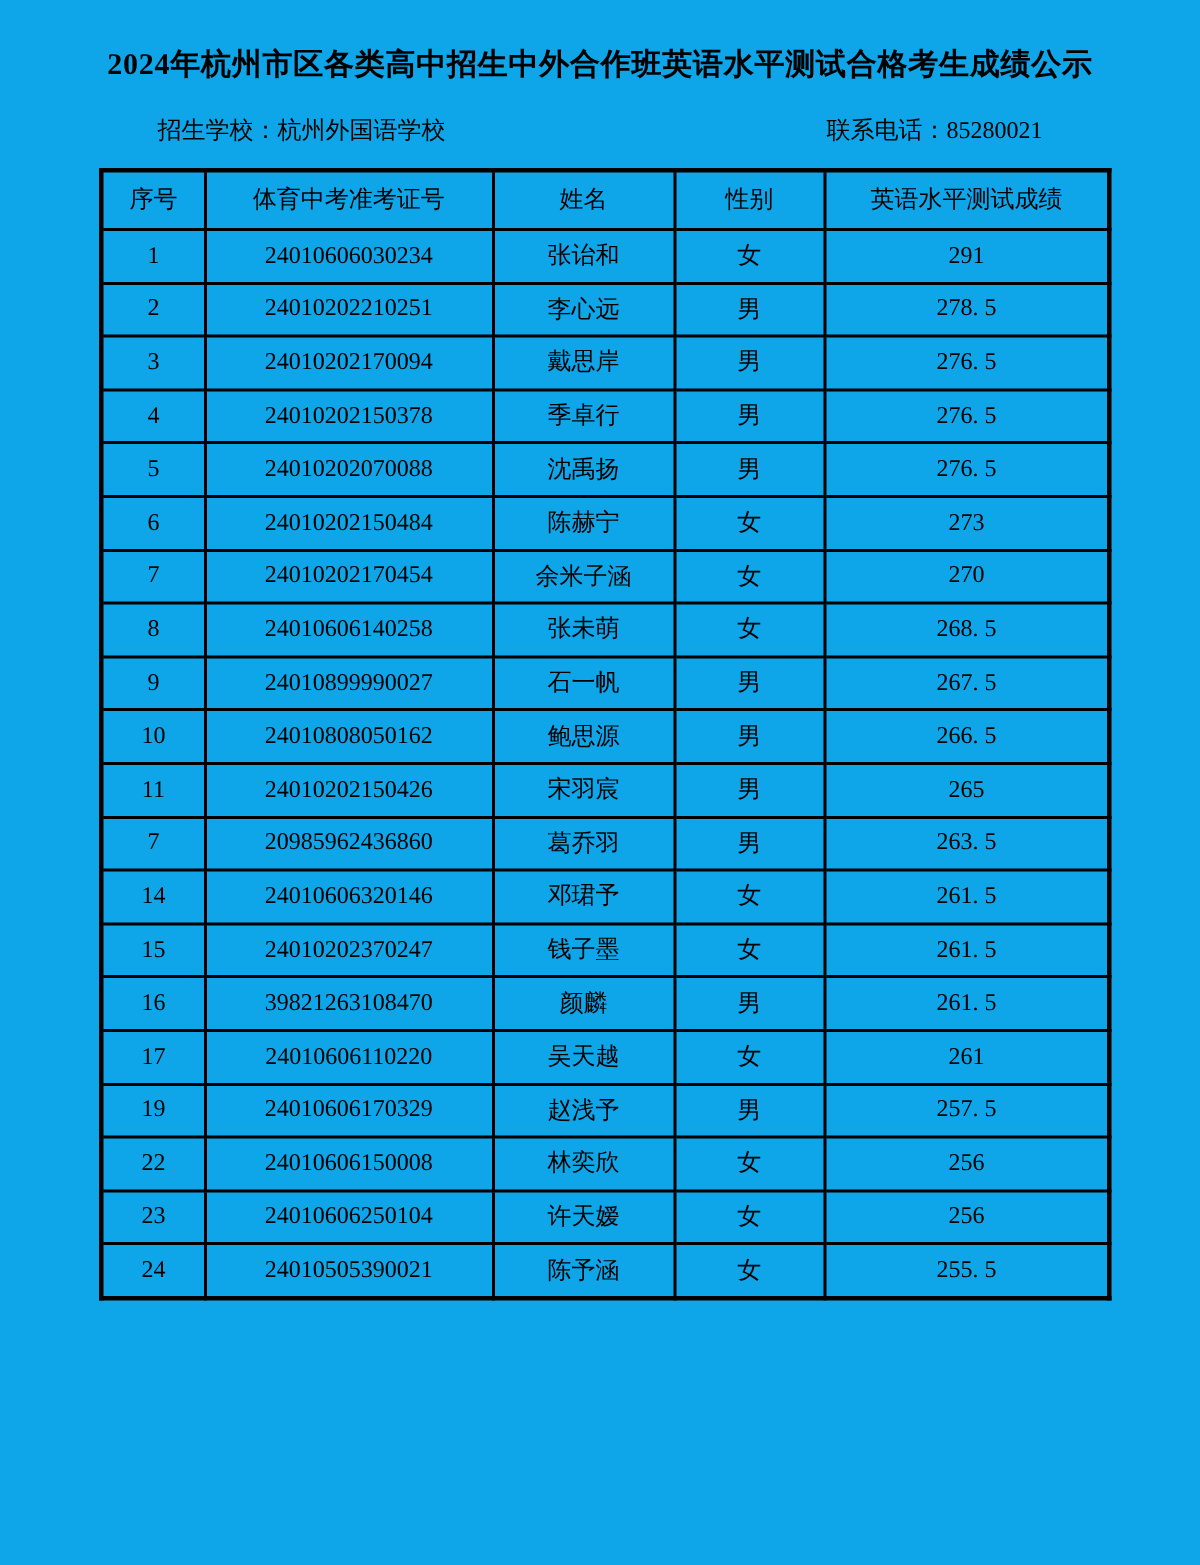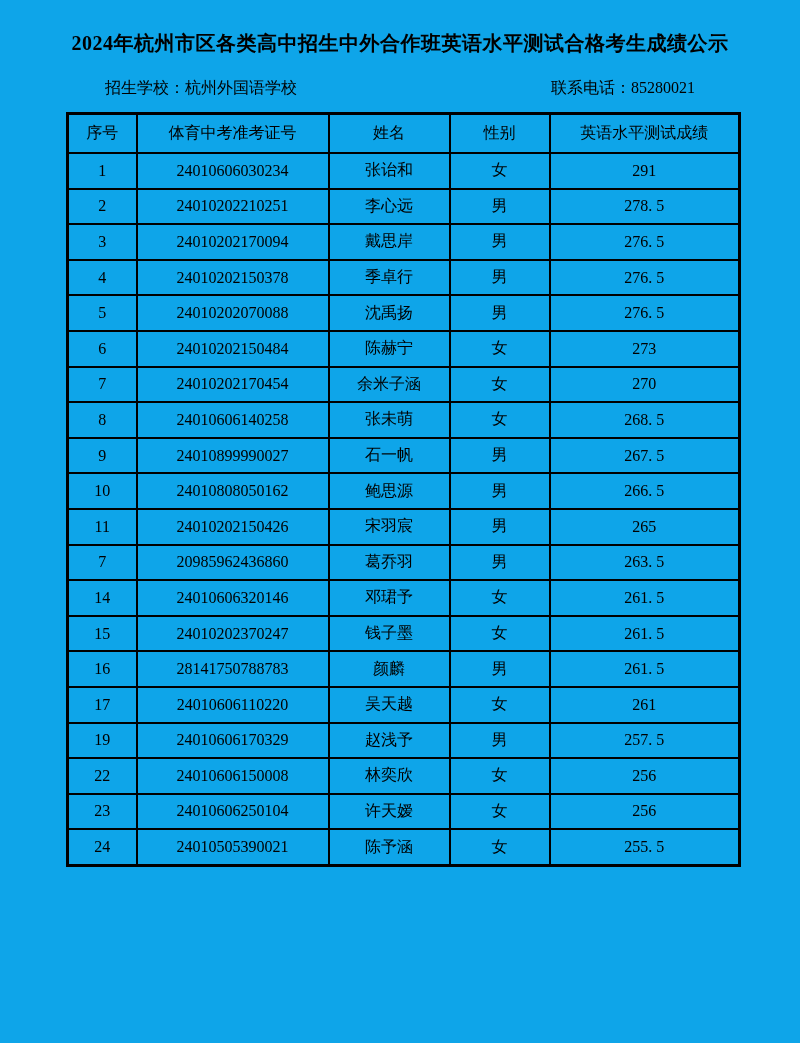--- a/index.html
+++ b/index.html
@@ -184,21 +184,21 @@
         </tr>
         <tr>
           <td>15</td>
           <td>24010202370247</td>
           <td>钱子墨</td>
           <td>女</td>
           <td>261. 5</td>
         </tr>
         <tr>
           <td>16</td>
-          <td>28141750788783</td>
+          <td>39821263108470</td>
           <td>颜麟</td>
           <td>男</td>
           <td>261. 5</td>
         </tr>
         <tr>
           <td>17</td>
           <td>24010606110220</td>
           <td>吴天越</td>
           <td>女</td>
           <td>261</td>

